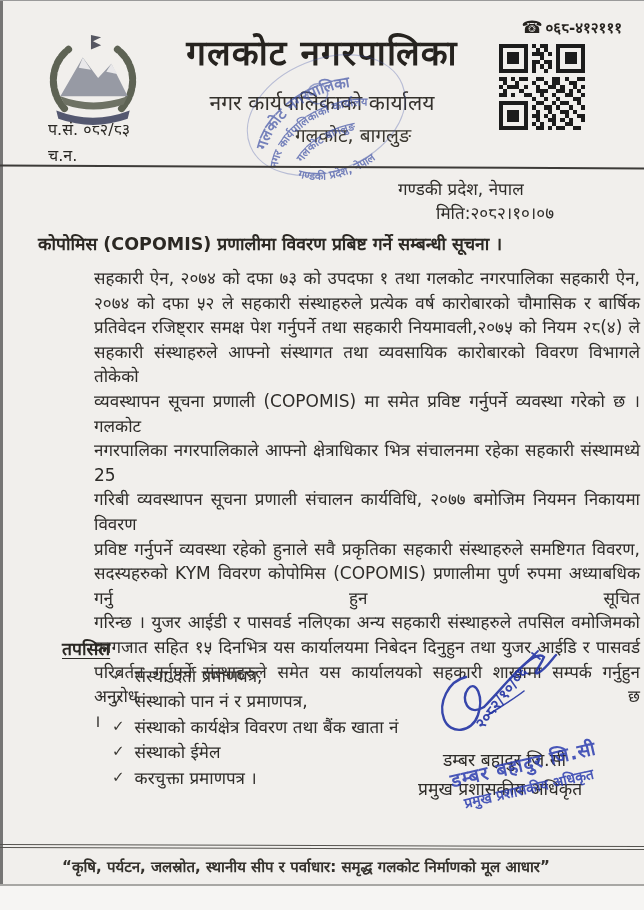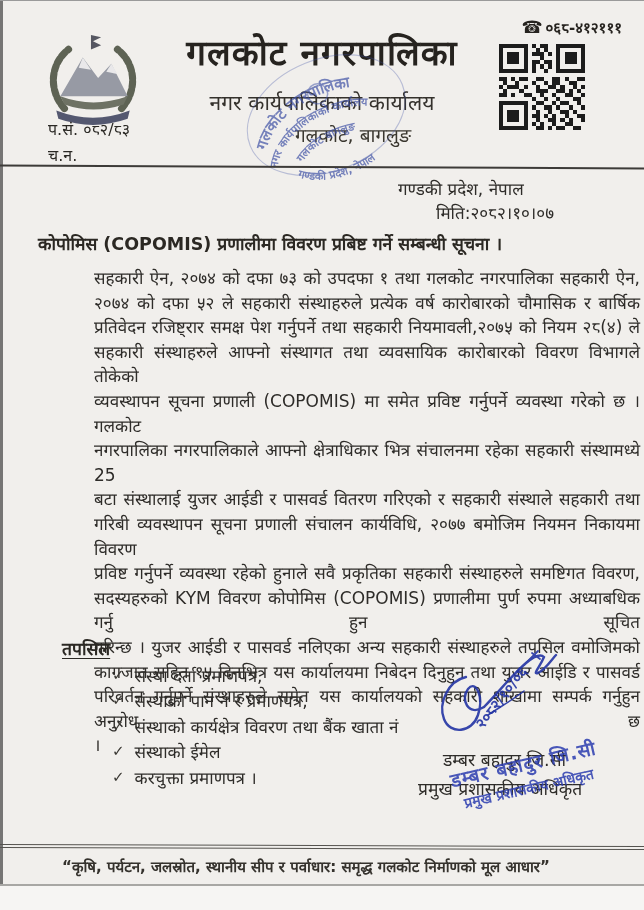--- a/index.html
+++ b/index.html
@@ -249,21 +249,20 @@
       <div class="body-line">२०७४ को दफा ५२ ले सहकारी संस्थाहरुले प्रत्येक वर्ष कारोबारको चौमासिक र बार्षिक</div>
 
       <div class="body-line">प्रतिवेदन रजिष्ट्रार समक्ष पेश गर्नुपर्ने तथा सहकारी नियमावली,२०७५ को नियम २८(४) ले</div>
 
       <div class="body-line">सहकारी संस्थाहरुले आफ्नो संस्थागत तथा व्यवसायिक कारोबारको विवरण विभागले तोकेको</div>
 
       <div class="body-line">व्यवस्थापन सूचना प्रणाली (COPOMIS) मा समेत प्रविष्ट गर्नुपर्ने व्यवस्था गरेको छ । गलकोट</div>
 
       <div class="body-line">नगरपालिका नगरपालिकाले आफ्नो क्षेत्राधिकार भित्र संचालनमा रहेका सहकारी संस्थामध्ये 25</div>
 
-      <div class="body-line">बटा संस्थालाई युजर आईडी र पासवर्ड वितरण गरिएको र सहकारी संस्थाले सहकारी तथा</div>
 
       <div class="body-line">गरिबी व्यवस्थापन सूचना प्रणाली संचालन कार्यविधि, २०७७ बमोजिम नियमन निकायमा विवरण</div>
 
       <div class="body-line">प्रविष्ट गर्नुपर्ने व्यवस्था रहेको हुनाले सवै प्रकृतिका सहकारी संस्थाहरुले समष्टिगत विवरण,</div>
 
       <div class="body-line">सदस्यहरुको KYM विवरण कोपोमिस (COPOMIS) प्रणालीमा पुर्ण रुपमा अध्याबधिक गर्नु हुन सूचित</div>
 
       <div class="body-line">गरिन्छ । युजर आईडी र पासवर्ड नलिएका अन्य सहकारी संस्थाहरुले तपसिल वमोजिमको</div>
 
       <div class="body-line">कागजात सहित १५ दिनभित्र यस कार्यालयमा निबेदन दिनुहुन तथा युजर आईडि र पासवर्ड</div>

